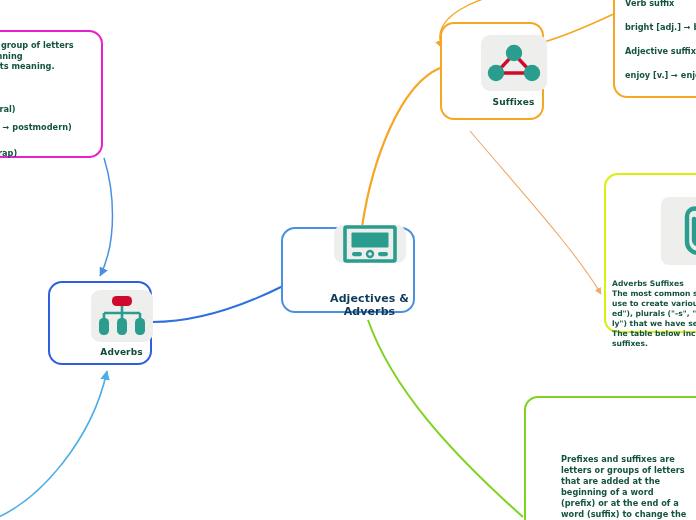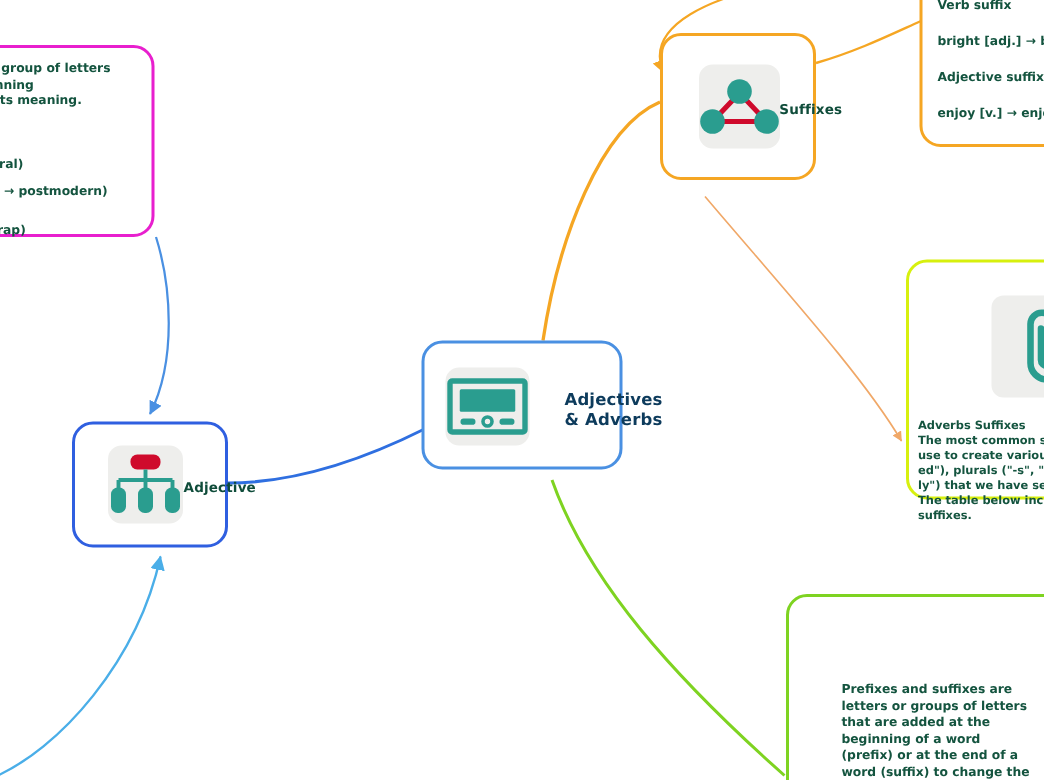--- a/index.html
+++ b/index.html
@@ -7,21 +7,21 @@
     width:696px;height:520px;overflow:hidden;position:relative;
     background:#ffffff;
     font-family:"DejaVu Sans","Liberation Sans",sans-serif;
   }
   #canvas{position:absolute;inset:0;width:696px;height:520px;}
   #edges{position:absolute;left:0;top:0;width:696px;height:520px;pointer-events:none;}
 
   
   .node{
     position:absolute;background:#ffffff;border-radius:14px;
-    display:flex;flex-direction:row;align-items:center;justify-content:center;
+    display:flex;flex-direction:column;align-items:center;justify-content:center;
     box-sizing:border-box;
     padding-left:43px;
   }
   .node .iconbox{
     background:#eeeeec;border-radius:9px;
     display:flex;align-items:center;justify-content:center;
   }
   .node .nlabel{
     font-weight:bold;color:#0f4c3a;text-align:center;
     letter-spacing:.1px;
@@ -171,21 +171,21 @@
   <div class="node" id="node-prefixes">
     <div class="iconbox">
       <svg width="50" height="42" viewBox="0 0 50 42" xmlns="http://www.w3.org/2000/svg">
         <rect x="15" y="1" width="20" height="10" rx="4.5" fill="#cf0a2c"></rect>
         <path d="M25 11 L25 18 M7 18 L43 18 M7 18 L7 24 M25 18 L25 24 M43 18 L43 24" fill="none" stroke="#2a9d8f" stroke-width="2.6"></path>
         <rect x="2" y="23" width="10" height="17" rx="4.5" fill="#2a9d8f"></rect>
         <rect x="20" y="23" width="10" height="17" rx="4.5" fill="#2a9d8f"></rect>
         <rect x="38" y="23" width="10" height="17" rx="4.5" fill="#2a9d8f"></rect>
       </svg>
     </div>
-    <div class="nlabel">Adjective</div>
+    <div class="nlabel">Adverbs</div>
   </div>
 
   <div class="node" id="node-suffixes">
     <div class="iconbox">
       <svg width="54" height="42" viewBox="0 0 54 42" xmlns="http://www.w3.org/2000/svg">
         <path d="M27 12 L9 31 M27 12 L45 31 M9 31 L45 31" fill="none" stroke="#cf0a2c" stroke-width="3.4"></path>
         <circle cx="27" cy="11" r="8.2" fill="#2a9d8f"></circle>
         <circle cx="9" cy="31" r="8.2" fill="#2a9d8f"></circle>
         <circle cx="45" cy="31" r="8.2" fill="#2a9d8f"></circle>
       </svg>

